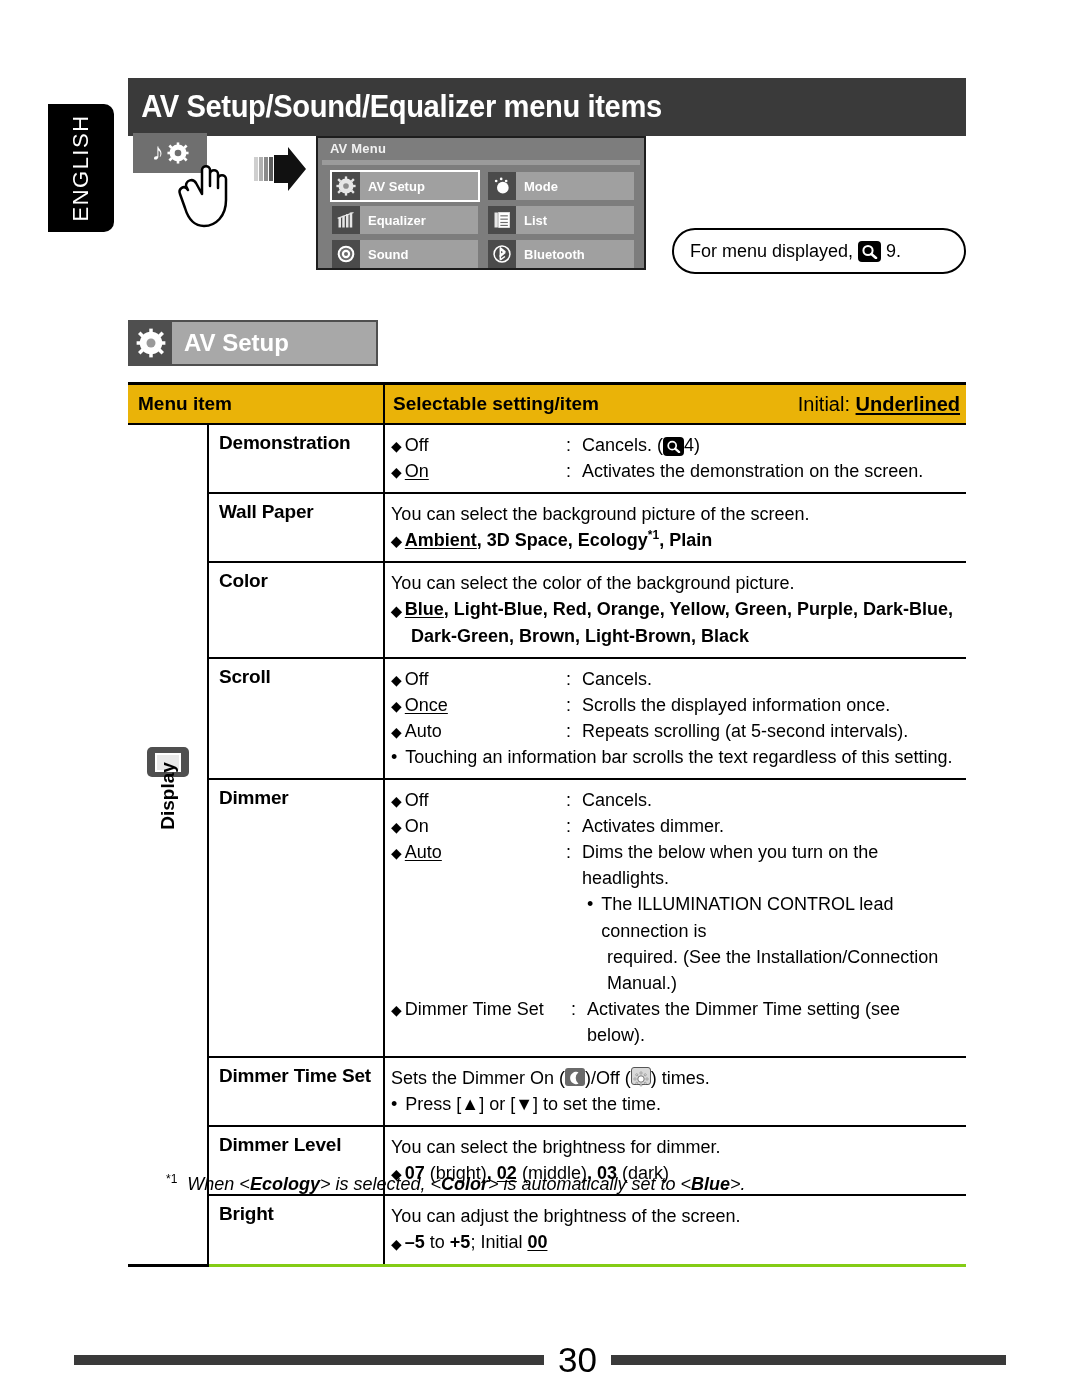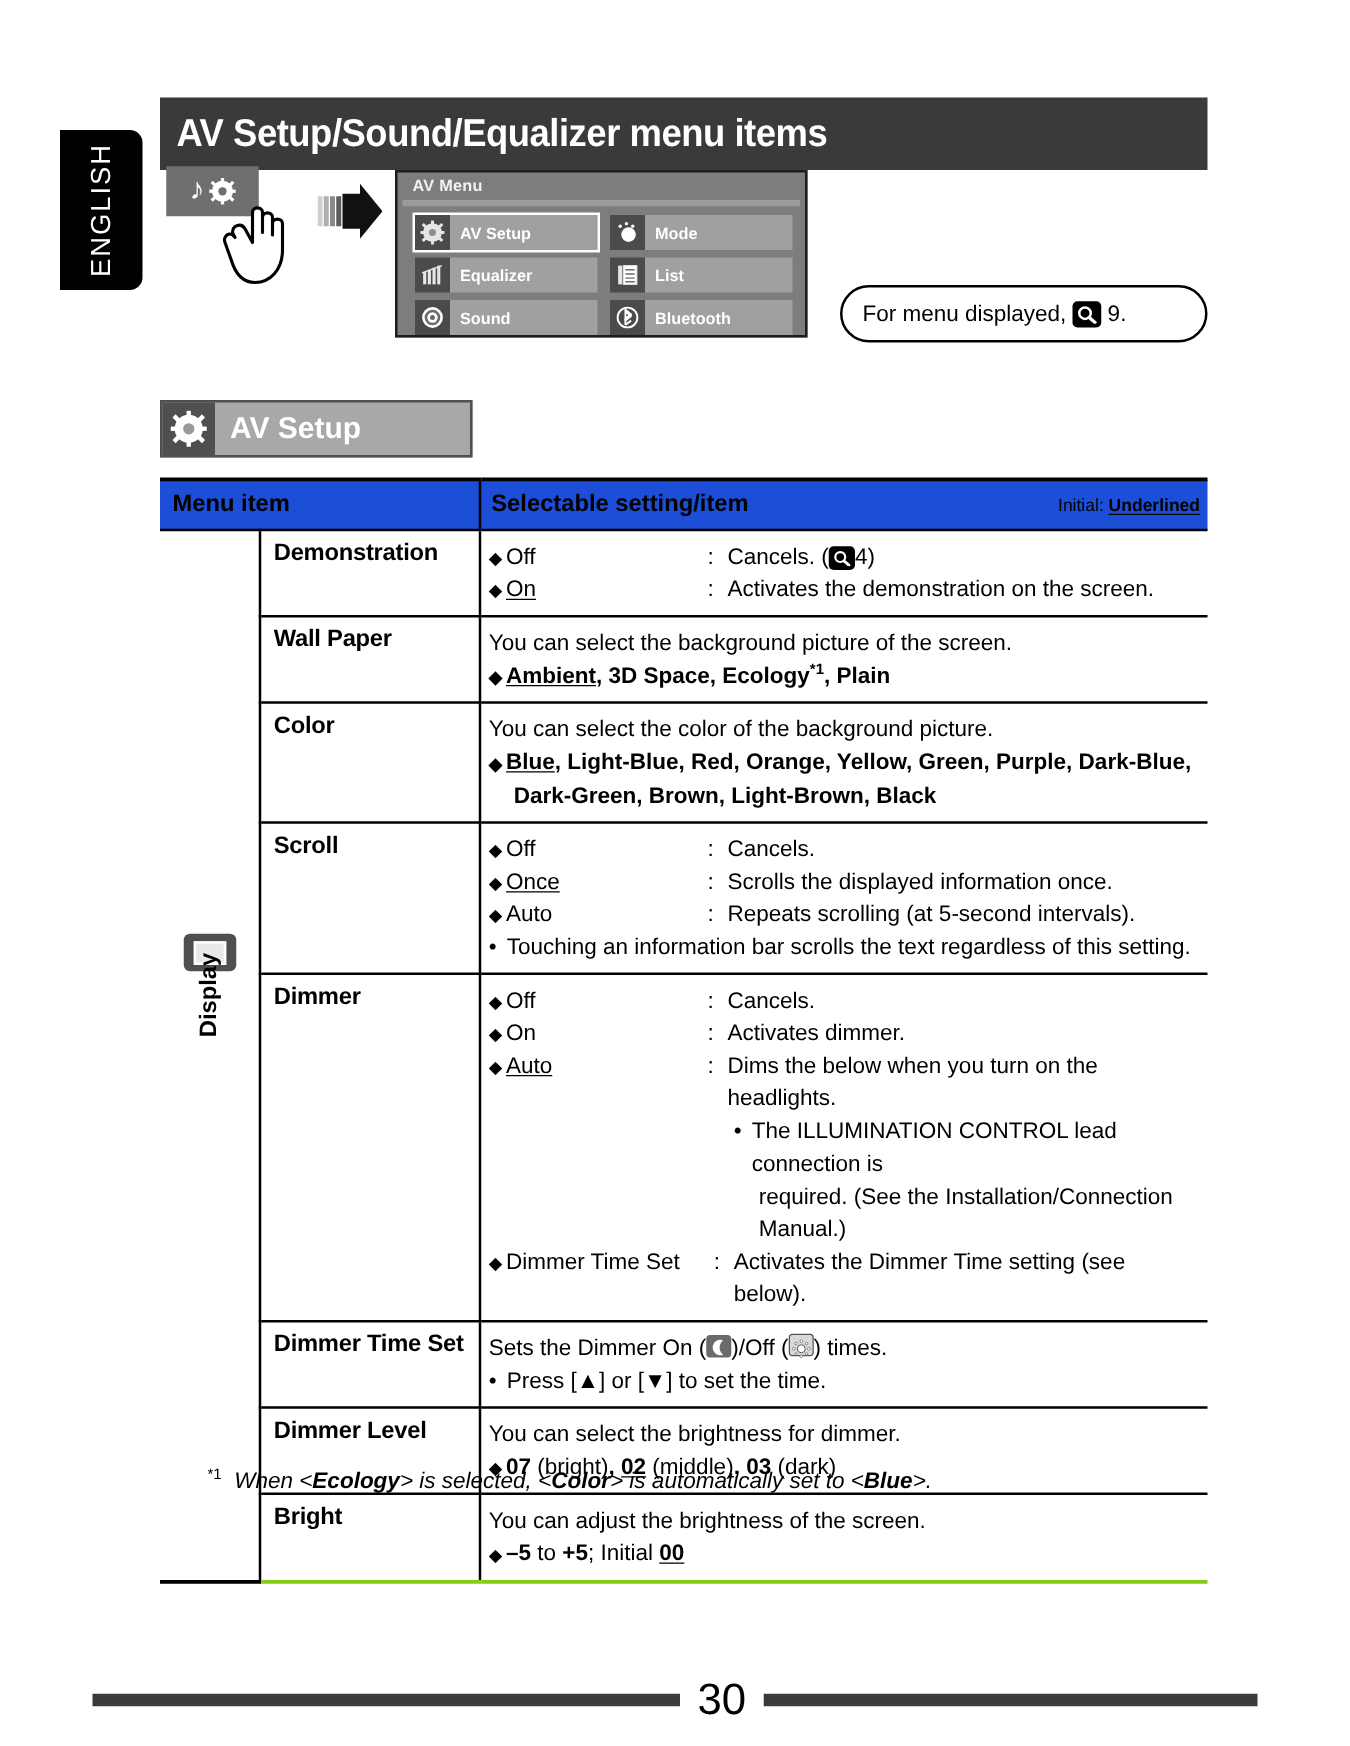--- a/index.html
+++ b/index.html
@@ -243,39 +243,39 @@
     top: 382px;
     width: 838px;
     border-collapse: collapse;
     table-layout: fixed;
   }
   .tbl td, .tbl th {
     vertical-align: top;
     padding: 0;
   }
   .thead-row td {
-    background: #1d4ed8;
+    background: #eab308;
     border-top: 3px solid #000;
     border-bottom: 2px solid #000;
     height: 38px;
     vertical-align: middle;
   }
   .th-menu {
     font-size: 19px;
     font-weight: bold;
     padding-left: 10px !important;
   }
   .th-sel {
     font-size: 19px;
     font-weight: bold;
     padding-left: 8px !important;
     border-left: 2px solid #000;
   }
   .th-init {
-    font-size: 14px;
+    font-size: 20px;
     text-align: right;
     padding-right: 6px !important;
     font-weight: normal;
   }
   .th-init u { font-weight: bold; }
 
   .col-cat { width: 80px; }
   .col-item { width: 176px; }
   .col-set { width: 582px; }
 

